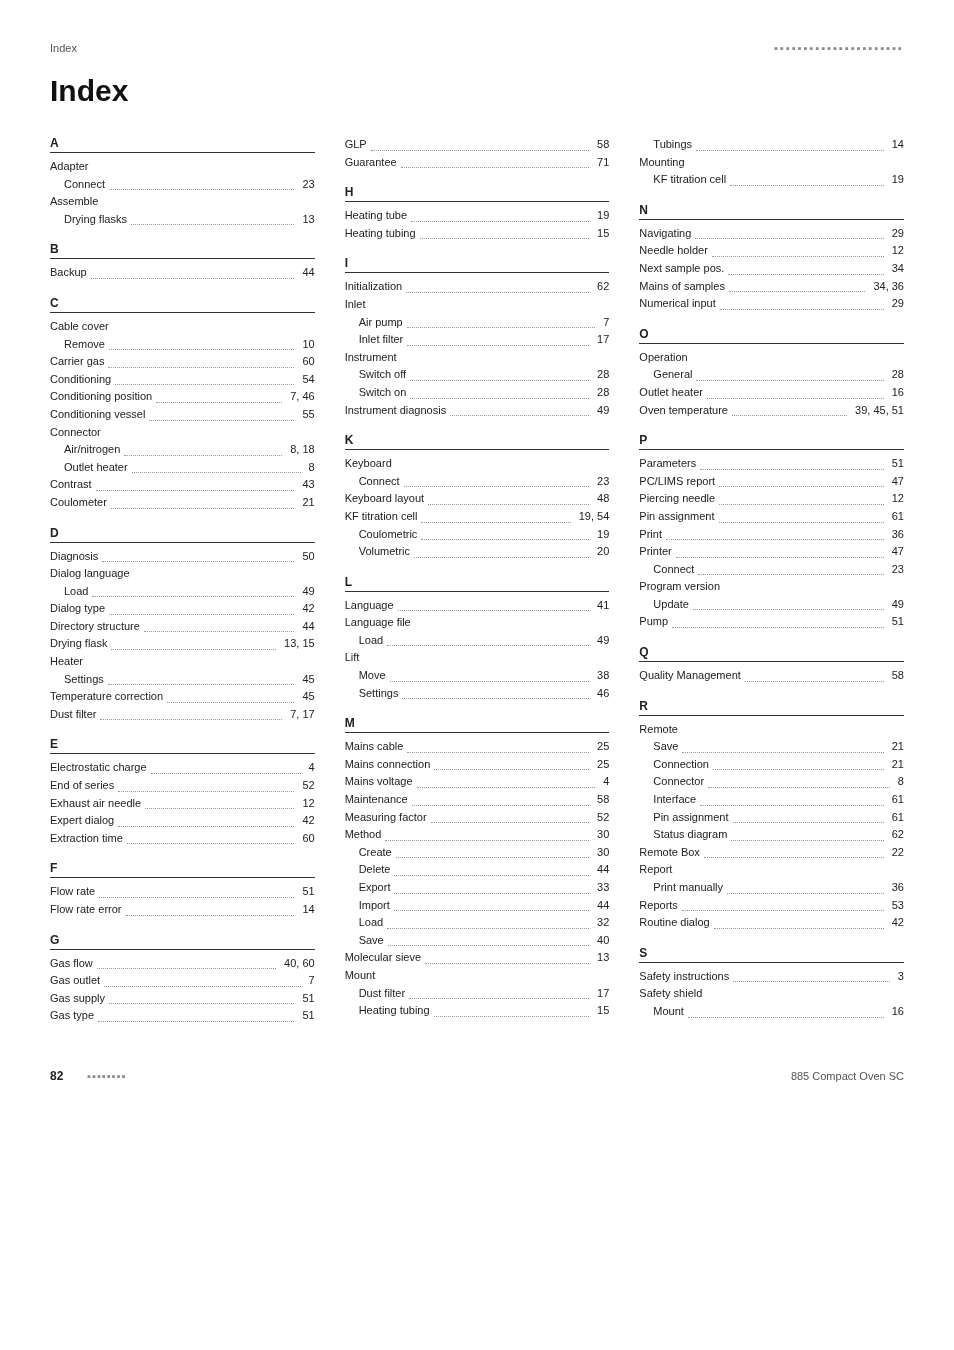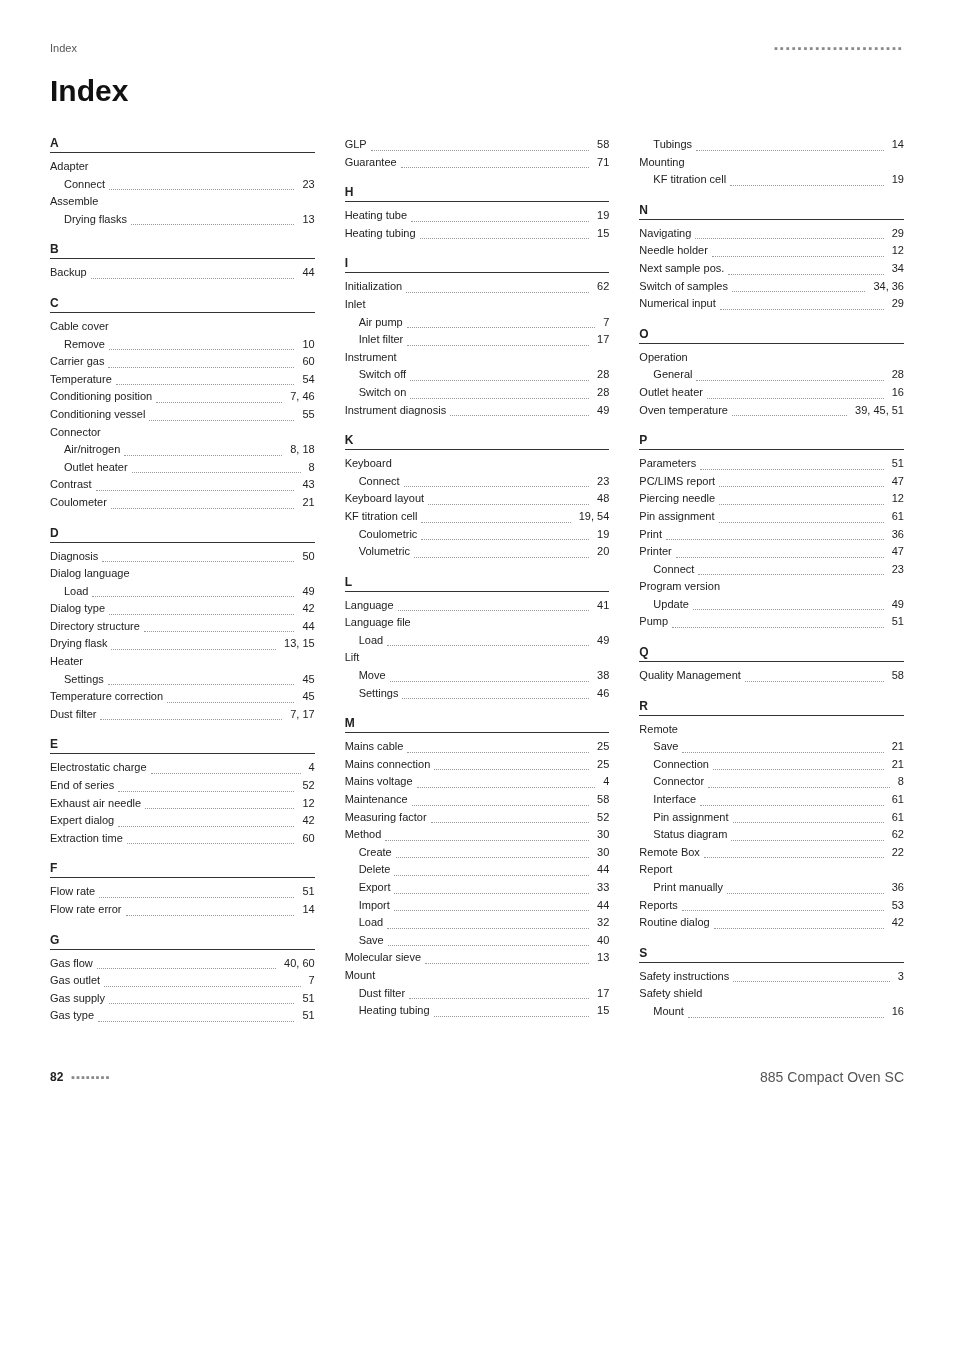--- a/index.html
+++ b/index.html
@@ -80,29 +80,29 @@
       justify-content: space-between;
       align-items: center;
       margin-top: 30px;
       border-top: none;
     }
     .footer-left {
       font-size: 12px;
       font-weight: bold;
       display: flex;
       align-items: center;
-      gap: 8px;
+      gap: 24px;
     }
     .footer-dots {
       font-size: 11px;
       color: #888;
       letter-spacing: 1px;
     }
     .footer-right {
-      font-size: 14px;
+      font-size: 11px;
       color: #555;
     }
     .dots-leader {
       flex: 1;
       border-bottom: 1px dotted #999;
       margin: 0 4px 3px 4px;
       min-width: 20px;
     }
   </style>
 </head>
@@ -155,21 +155,21 @@
             <span class="entry-term">Remove</span>
             <span class="dots-leader"></span>
             <span class="entry-page">10</span>
           </div>
           <div class="index-entry">
             <span class="entry-term">Carrier gas</span>
             <span class="dots-leader"></span>
             <span class="entry-page">60</span>
           </div>
           <div class="index-entry">
-            <span class="entry-term">Temperature</span>
+            <span class="entry-term">Conditioning</span>
             <span class="dots-leader"></span>
             <span class="entry-page">54</span>
           </div>
           <div class="index-entry">
             <span class="entry-term">Conditioning position</span>
             <span class="dots-leader"></span>
             <span class="entry-page">7, 46</span>
           </div>
           <div class="index-entry">
             <span class="entry-term">Conditioning vessel</span>
@@ -548,21 +548,21 @@
             <span class="entry-term">Needle holder</span>
             <span class="dots-leader"></span>
             <span class="entry-page">12</span>
           </div>
           <div class="index-entry">
             <span class="entry-term">Next sample pos.</span>
             <span class="dots-leader"></span>
             <span class="entry-page">34</span>
           </div>
           <div class="index-entry">
-            <span class="entry-term">Switch of samples</span>
+            <span class="entry-term">Mains of samples</span>
             <span class="dots-leader"></span>
             <span class="entry-page">34, 36</span>
           </div>
           <div class="index-entry">
             <span class="entry-term">Numerical input</span>
             <span class="dots-leader"></span>
             <span class="entry-page">29</span>
           </div>
         </div>
         <div class="index-section">

